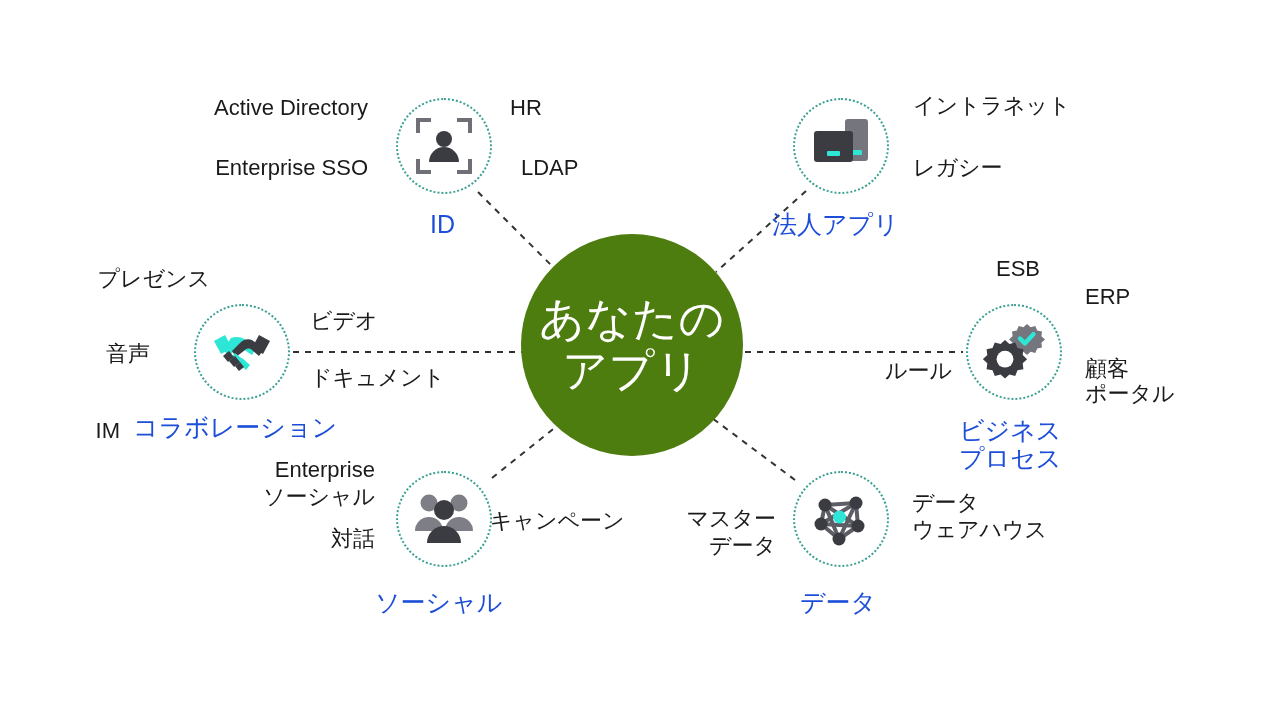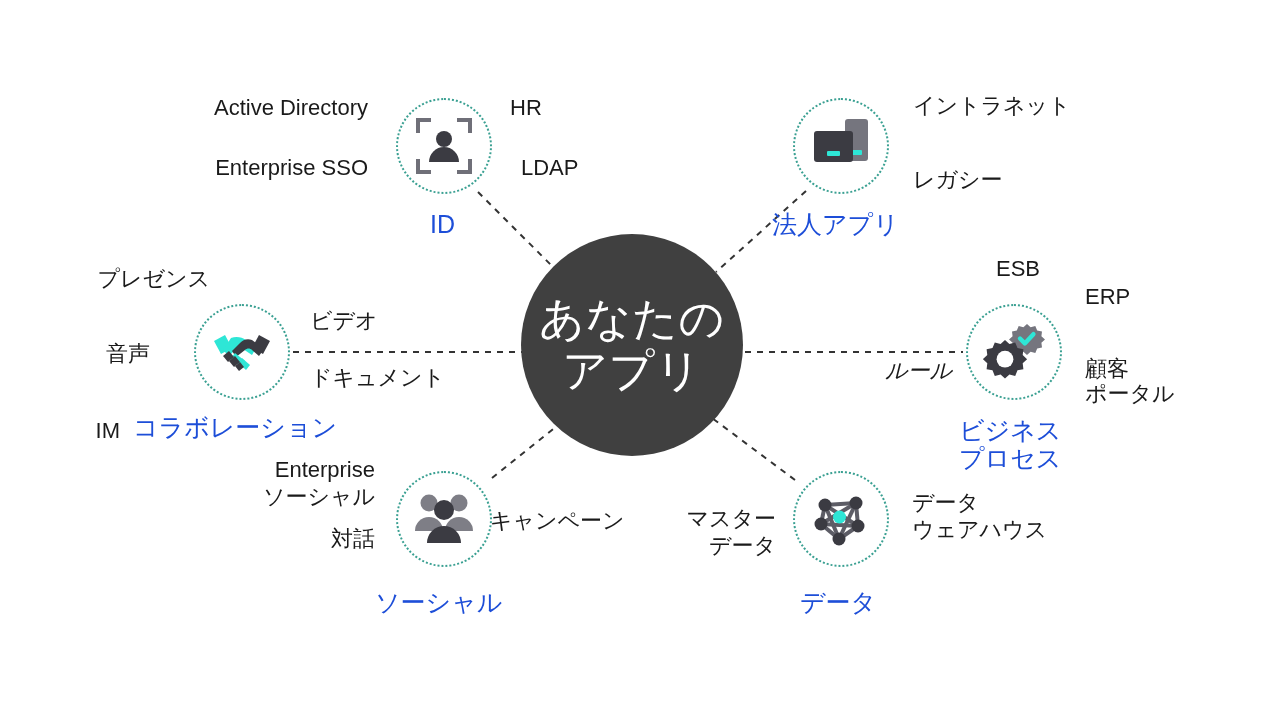--- a/index.html
+++ b/index.html
@@ -28,21 +28,21 @@
   }
 
   
   .hub {
     position: absolute;
     left: 521px;
     top: 234px;
     width: 222px;
     height: 222px;
     border-radius: 50%;
-    background: #404040;
+    background: #4d7c0f;
     display: flex;
     flex-direction: column;
     align-items: center;
     justify-content: center;
     z-index: 5;
   }
   .hub-line {
     color: #ffffff;
     font-size: 45px;
     line-height: 1.16;
@@ -126,41 +126,41 @@
   <div class="node-circle" style="left:793px; top:98px;">
     <svg width="62" height="58" viewBox="0 0 62 58">
       <rect x="35" y="2" width="23" height="42" rx="3" fill="#75757e"></rect>
       <rect x="41" y="33" width="11" height="5" rx="1" fill="#2EE6D6"></rect>
       <path d="M7 14 h33 a3 3 0 0 1 3 3 v25 a3 3 0 0 1 -3 3 h-33 a3 3 0 0 1 -3 -3 v-25 a3 3 0 0 1 3 -3 z" fill="#3b3b42"></path>
       <rect x="17" y="34" width="13" height="5" rx="1" fill="#2EE6D6"></rect>
     </svg>
   </div>
   <div class="node-label" style="left:772px; top:209px;">法人アプリ</div>
   <div class="sat" style="left:913px; top:93px;">イントラネット</div>
-  <div class="sat" style="left:913px; top:155px;margin-top:12px;">レガシー</div>
+  <div class="sat" style="left:913px; top:155px;">レガシー</div>
 
   <div class="node-circle" style="left:966px; top:304px;">
     <svg width="62" height="60" viewBox="0 0 62 60">
       <g fill="#75757e">
         <path d="M44 2 l3.6 3.2 4.7 -1.2 1.9 4.5 4.8 0.9 -0.6 4.8 3.6 3.3 -3.6 3.3 0.6 4.8 -4.8 0.9 -1.9 4.5 -4.7 -1.2 -3.6 3.2 -3.6 -3.2 -4.7 1.2 -1.9 -4.5 -4.8 -0.9 0.6 -4.8 -3.6 -3.3 3.6 -3.3 -0.6 -4.8 4.8 -0.9 1.9 -4.5 4.7 1.2 z"></path>
       </g>
       <path d="M37 16.5 l4.8 4.9 8.6 -9.2" stroke="#2EE6D6" stroke-width="4.4" fill="none" stroke-linecap="round" stroke-linejoin="round"></path>
       <g fill="#3b3b42">
         <path d="M22 18 l4.4 4 5.8 -1.5 2.3 5.6 5.9 1.1 -0.7 5.9 4.4 4.1 -4.4 4.1 0.7 5.9 -5.9 1.1 -2.3 5.6 -5.8 -1.5 -4.4 4 -4.4 -4 -5.8 1.5 -2.3 -5.6 -5.9 -1.1 0.7 -5.9 -4.4 -4.1 4.4 -4.1 -0.7 -5.9 5.9 -1.1 2.3 -5.6 5.8 1.5 z"></path>
       </g>
       <circle cx="22" cy="37.2" r="8.4" fill="#ffffff"></circle>
     </svg>
   </div>
   <div class="node-label" style="left:959px; top:415px;">ビジネス</div>
   <div class="node-label" style="left:959px; top:443px;">プロセス</div>
   <div class="sat" style="left:996px; top:256px;">ESB</div>
   <div class="sat" style="left:1085px; top:284px;">ERP</div>
   <div class="sat" style="left:1085px; top:356px;">顧客</div>
   <div class="sat" style="left:1085px; top:381px;">ポータル</div>
-  <div class="sat r" style="left:845px; top:358px; width:107px;font-style:italic;">ルール</div>
+  <div class="sat r" style="left:845px; top:358px; width:107px;">ルール</div>
 
   <div class="node-circle" style="left:793px; top:471px;">
     <svg width="60" height="58" viewBox="0 0 60 58">
       <g stroke="#5d5d66" stroke-width="4" fill="none">
         <line x1="14" y1="15" x2="45" y2="13"></line>
         <line x1="45" y1="13" x2="47" y2="36"></line>
         <line x1="47" y1="36" x2="28" y2="49"></line>
         <line x1="28" y1="49" x2="10" y2="34"></line>
         <line x1="10" y1="34" x2="14" y2="15"></line>
         <line x1="14" y1="15" x2="47" y2="36"></line>

